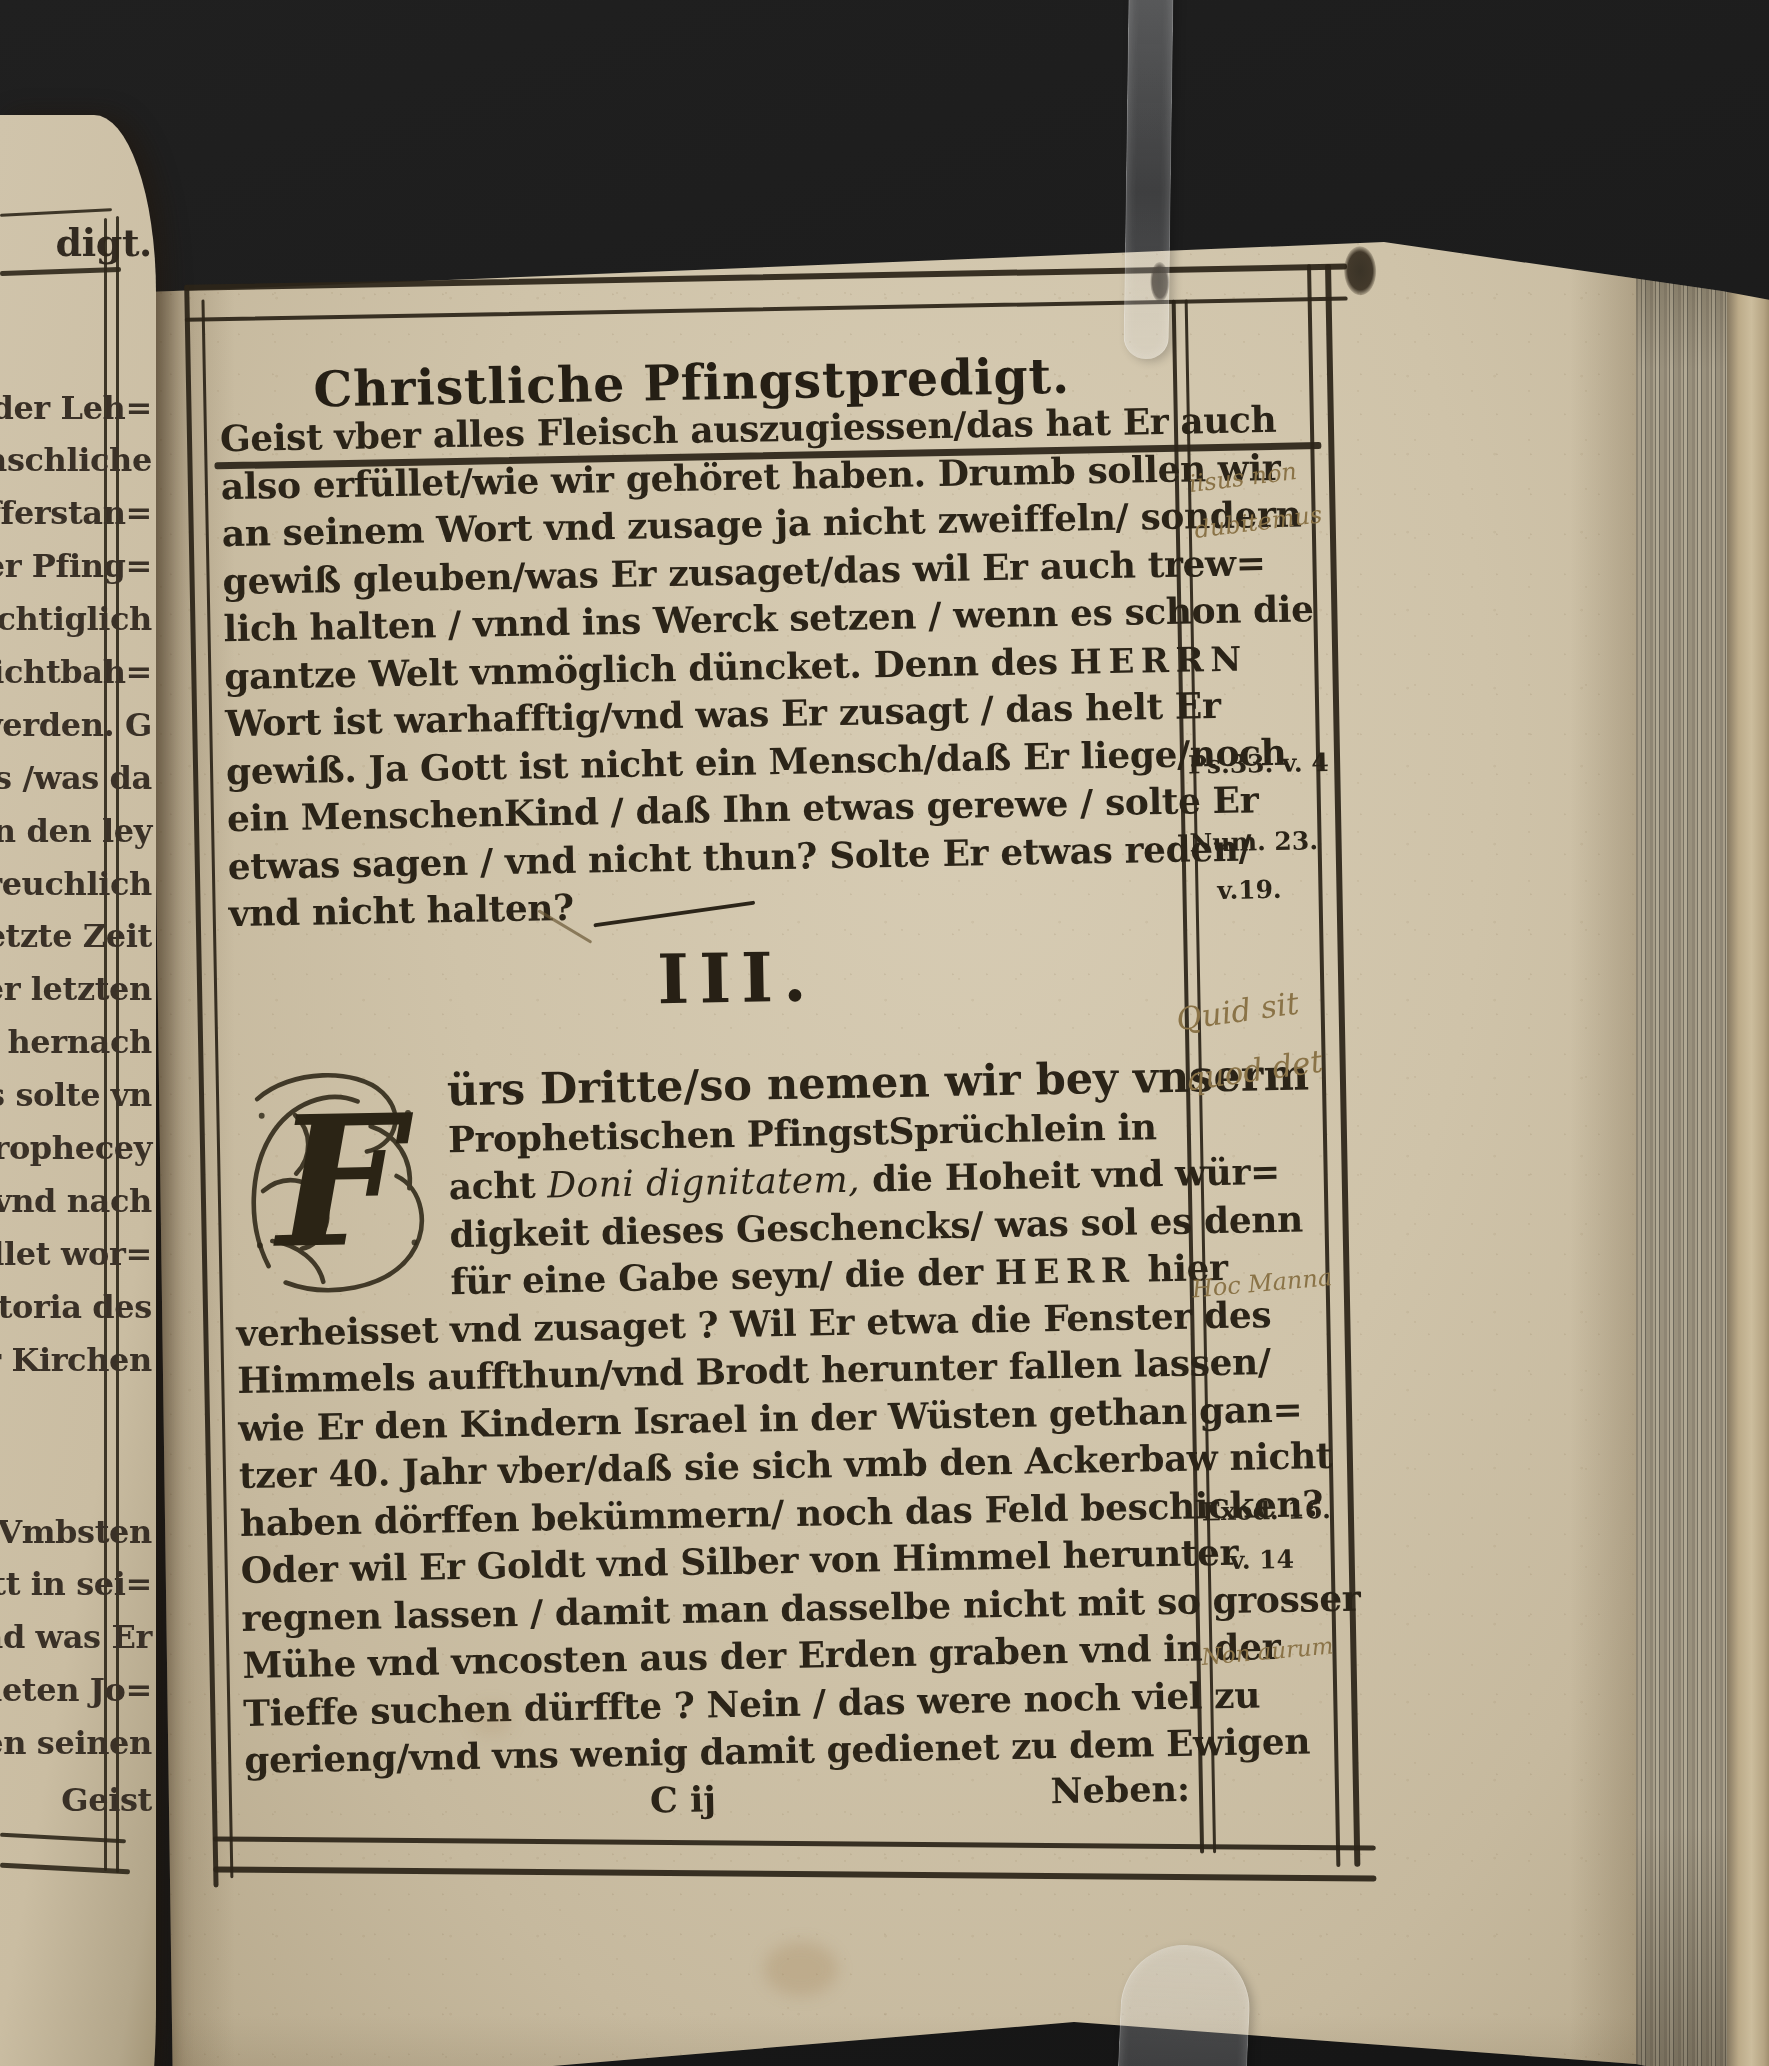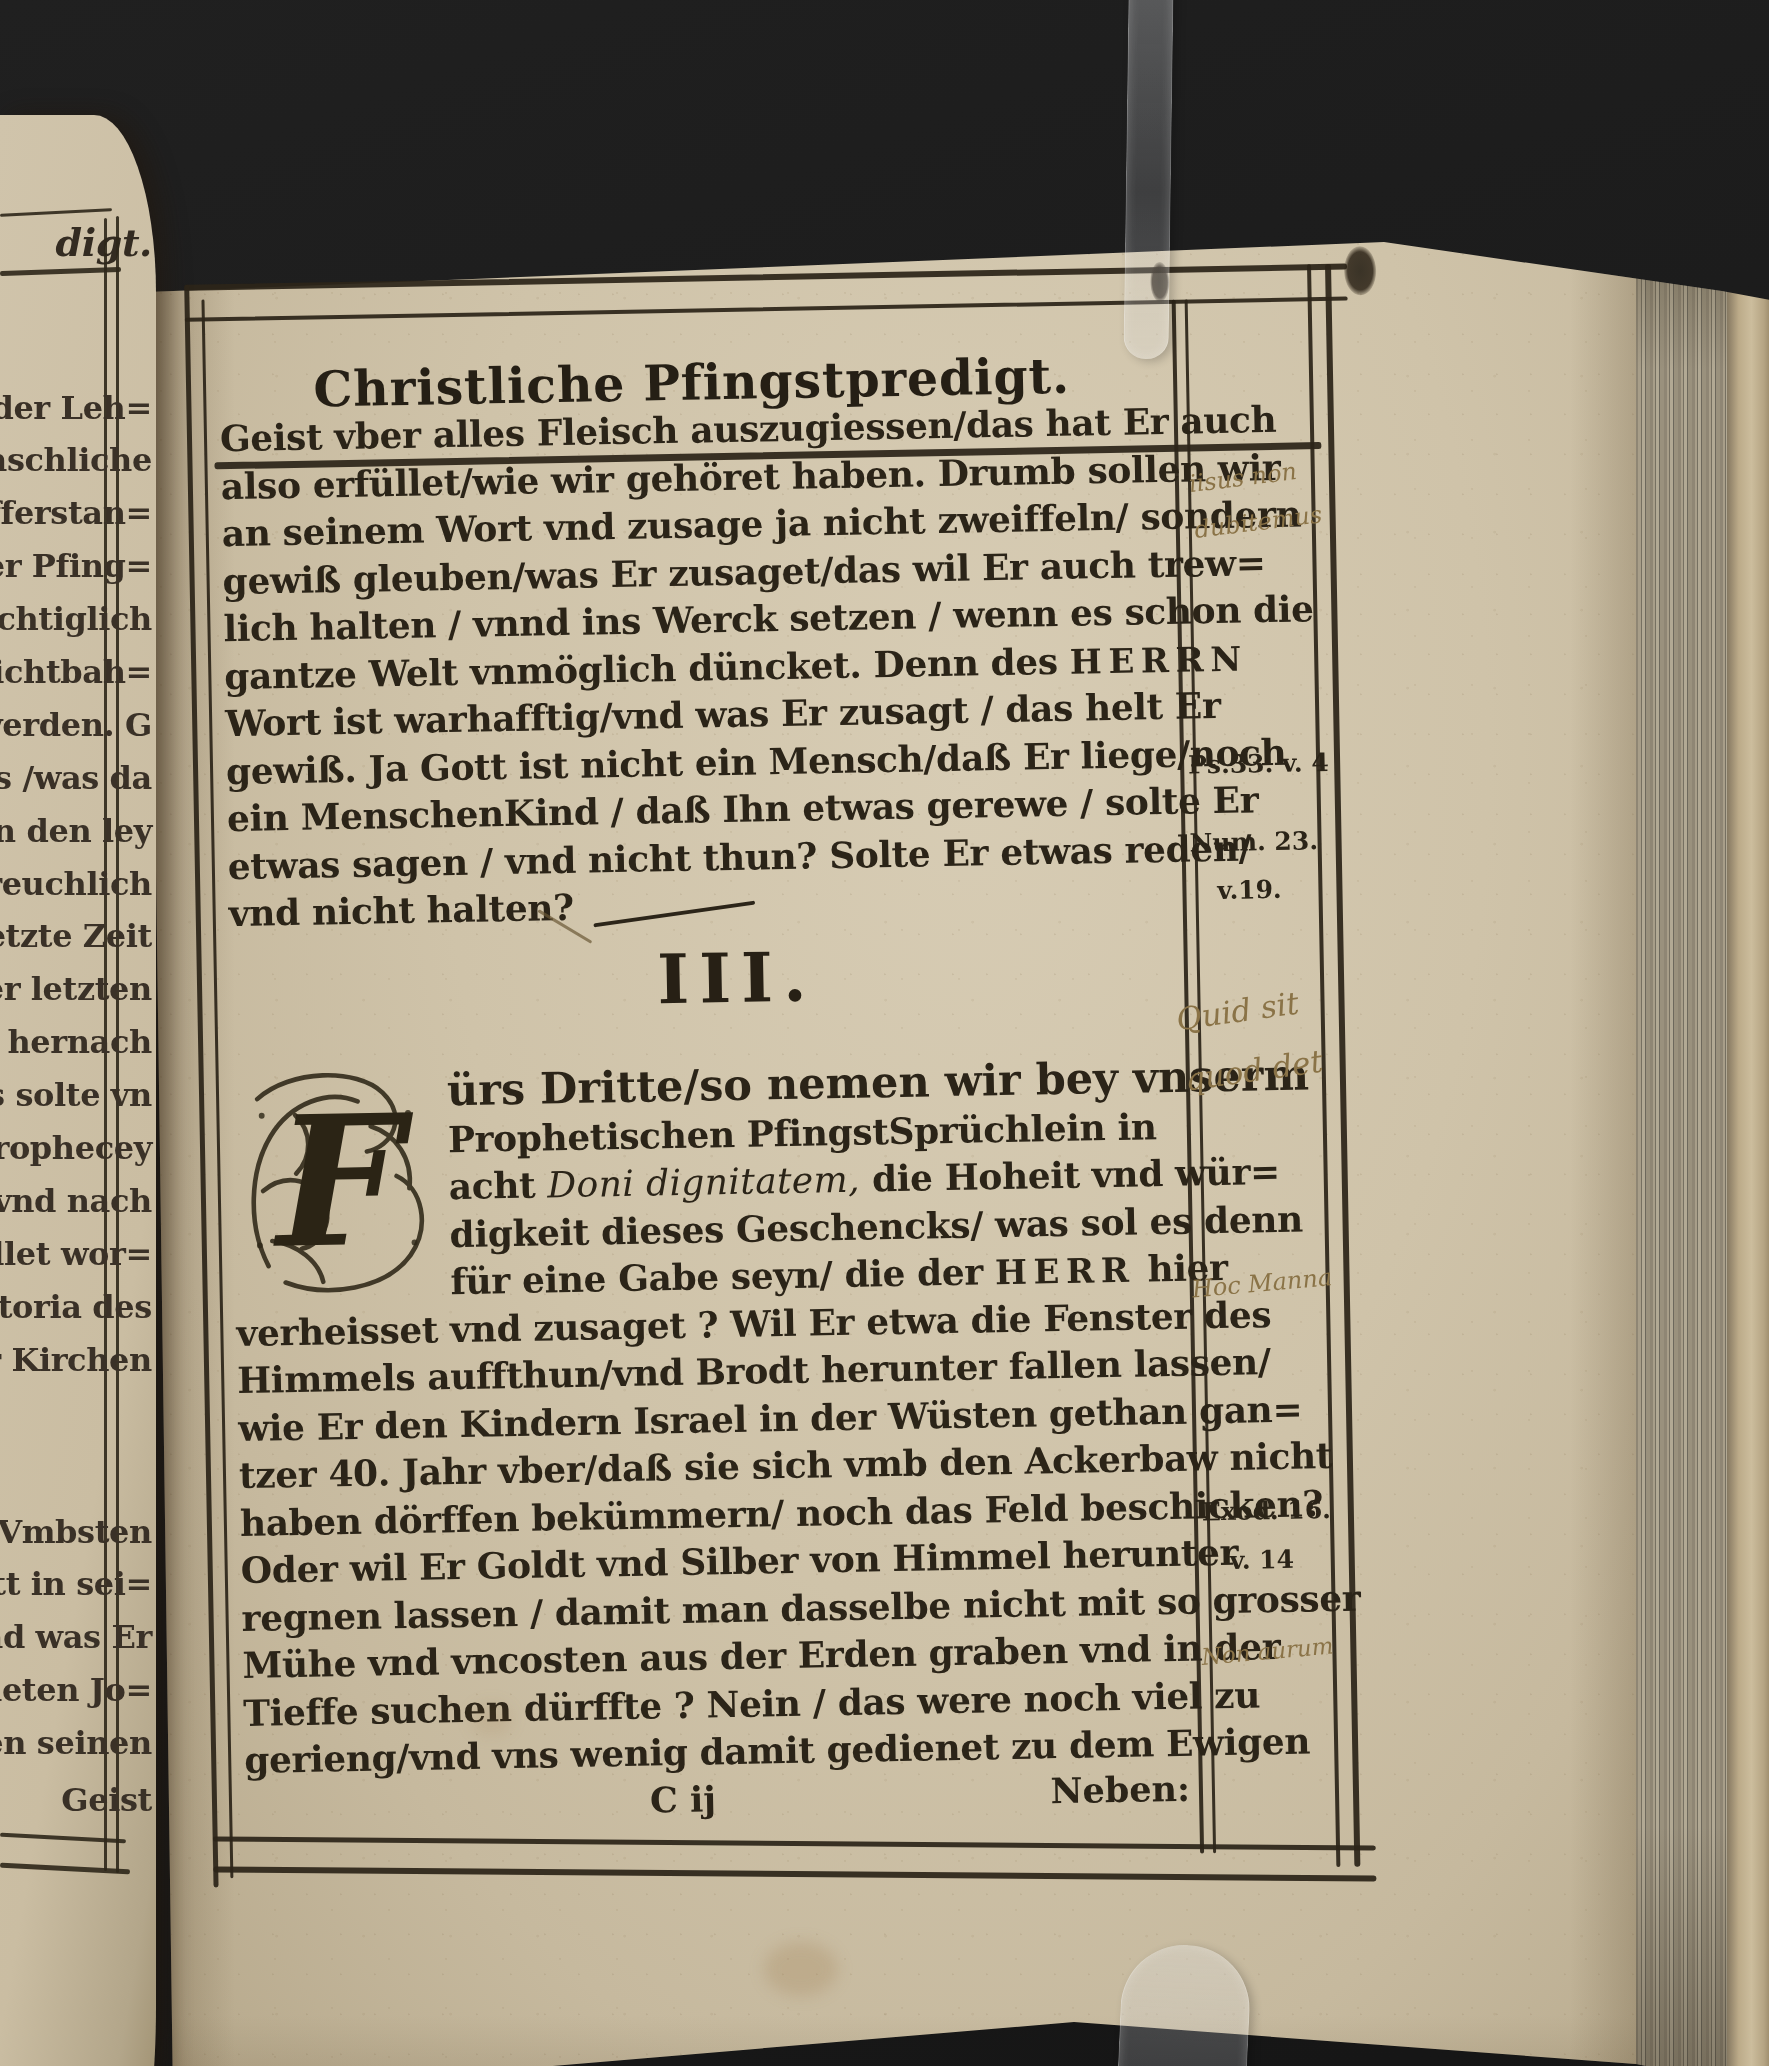--- a/index.html
+++ b/index.html
@@ -25,21 +25,21 @@
   .fore-edge::before{content:"";position:absolute;inset:0;background:linear-gradient(180deg,rgba(60,50,30,.30),rgba(60,50,30,0) 132px,rgba(60,50,30,0) 85%,rgba(40,32,18,.35));}
   .vellum{position:absolute;left:1579px;top:0;width:42px;height:100%;
     background:linear-gradient(90deg,#857861 0%,#bcab89 28%,#ccbd9d 58%,#b5a483 88%,#a19070 100%);}
 
   
   .left-leaf{position:absolute;left:0;top:115px;width:156px;height:2023px;overflow:hidden;
     background:linear-gradient(100deg,#d0c4ab 0%,#cabda2 66%,#b3a68a 90%,#9e8f6f 100%);
     border-radius:0 62px 16.5px 0 / 0 178px 132px 0;
     box-shadow:10.7px 0 25px rgba(35,22,8,.45);}
   .frag{position:absolute;right:4.1px;white-space:nowrap;font-weight:bold;font-size:32px;color:#3a3127;filter:blur(0.7px);letter-spacing:-0.4px;}
-  .frag.hdr{font-size:38px;color:#332b21;font-style:italic;}
+  .frag.hdr{font-size:38px;color:#332b21;}
   .leaf-rule{position:absolute;background:#2e2719;border-radius:2.1px;opacity:.9;}
 
   
   .artframe{position:absolute;left:0;top:0;width:1769px;height:2212px;transform:rotate(-1.05deg);transform-origin:785px 1033px;color:#2b2418;}
   .rule{position:absolute;background:#2c2519;border-radius:2.5px;opacity:.93;}
   .title{position:absolute;left:225px;top:352px;width:957px;text-align:center;font-size:49px;font-weight:bold;letter-spacing:0.8px;color:#251f15;}
   .ln{position:absolute;left:231px;white-space:nowrap;font-weight:bold;font-size:36px;color:#2b2418;letter-spacing:-0.4px;}
   .ln.ind{left:446px;}
   .ln.big{font-size:43px;letter-spacing:0;}
   .caps{letter-spacing:6.6px;font-size:.94em;}

